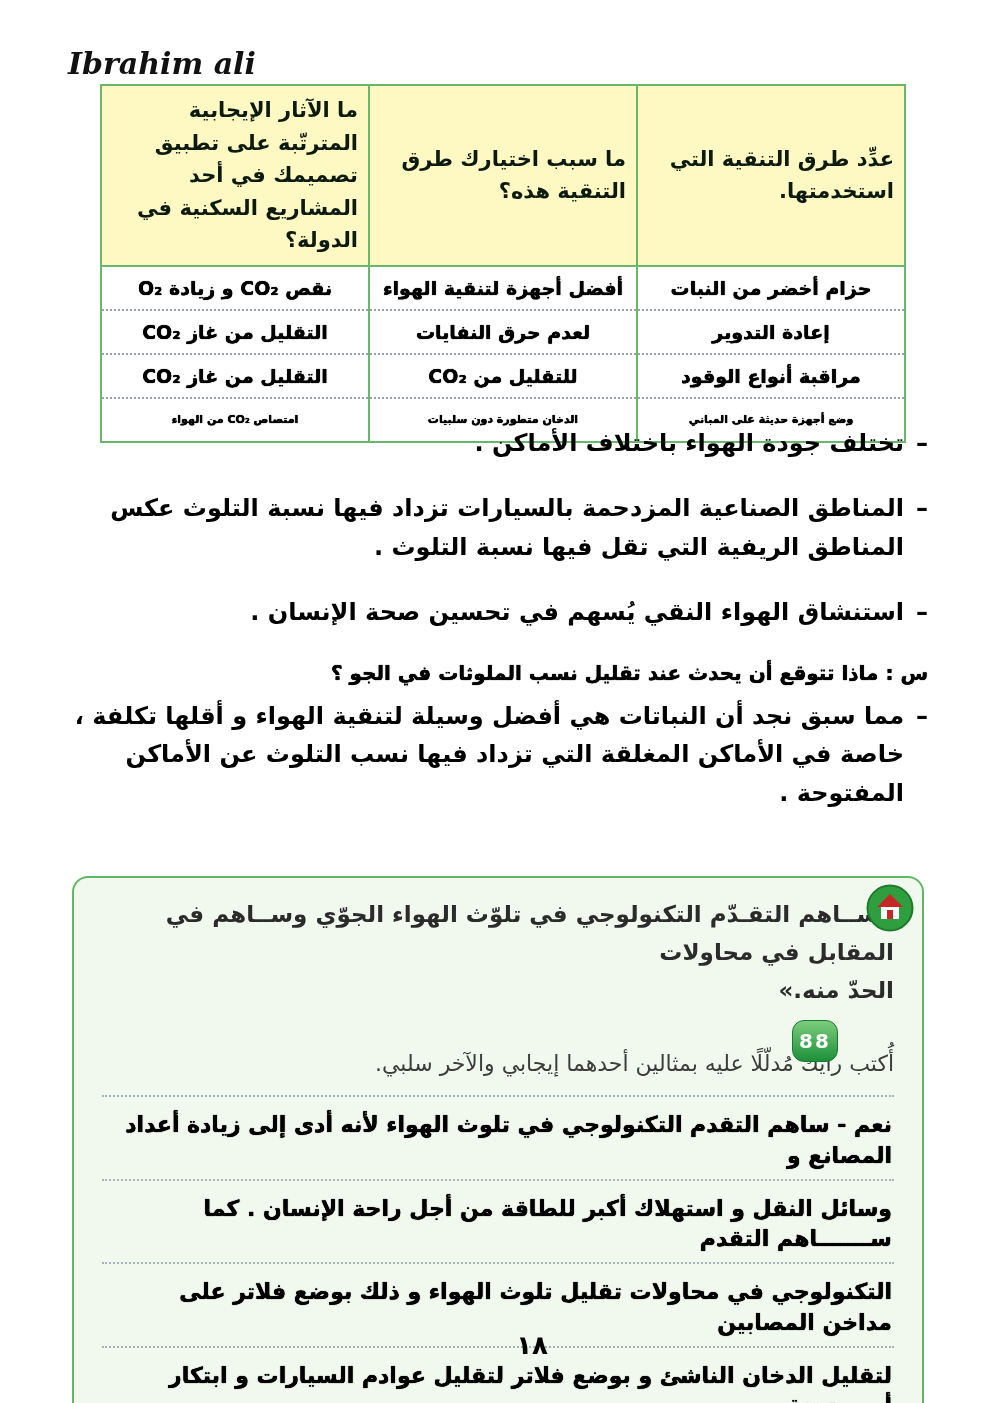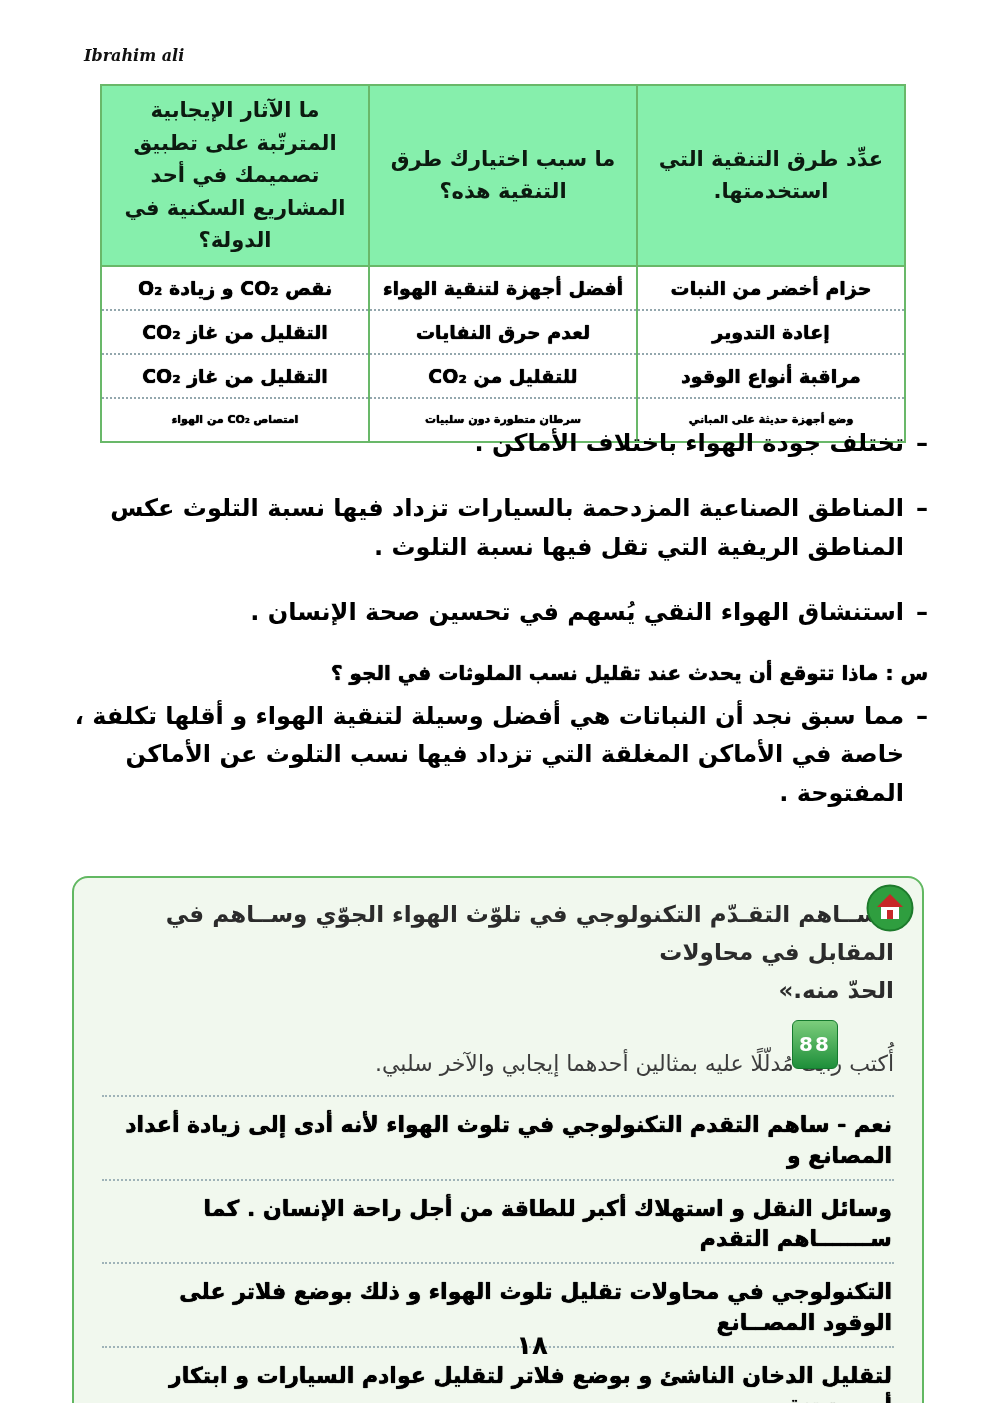--- a/index.html
+++ b/index.html
@@ -7,38 +7,38 @@
   body {
     background:#ffffff;
     font-family:"DejaVu Sans", sans-serif;
     position:relative;
     overflow:hidden;
     color:#000;
   }
 
   
   .author {
-    position:absolute; top:46px; left:84px;
+    position:absolute; top:46px; left:68px;
     font-family:"DejaVu Serif", serif;
     font-style:italic; font-weight:bold;
-    font-size:16px; color:#111;
+    font-size:30px; color:#111;
   }
 
   
   .ptable {
     position:absolute; top:84px; left:100px; width:806px;
     border-collapse:collapse; table-layout:fixed;
     direction:rtl;
   }
   .ptable th {
-    background:#86efac;
+    background:#fef9c3;
     border:2px solid #69b869;
     font-size:21px; font-weight:bold; color:#0c1a10;
     padding:8px 10px; height:138px;
-    text-align:center; vertical-align:middle;
+    text-align:right; vertical-align:middle;
     line-height:1.55;
   }
   .ptable td {
     border-left:2px solid #69b869;
     border-right:2px solid #69b869;
     border-bottom:2px dotted #93a7ad;
     text-align:center; vertical-align:middle;
     font-size:19px; padding:9px 4px;
     height:44px;
   }
@@ -82,21 +82,21 @@
   }
   .home-badge { position:absolute; top:6px; left:auto; right:8px; width:48px; height:48px; }
   .quote-line {
     font-size:23px; font-weight:600; color:#2b2b2b; line-height:1.65;
     padding-left:60px;
   }
   .quote-line.second { padding-left:0; }
   .instruction-row { position:relative; margin-top:4px; }
   .badge-88 {
     position:absolute; right:auto; left:690px; top:-26px;
-    width:46px; height:49px; border-radius:6px;
+    width:46px; height:42px; border-radius:12px;
     background:linear-gradient(#7ccd7c, #1e8f3a);
     border:1px solid #157a2e;
     color:#ffffff; font-weight:bold; font-size:20px;
     display:flex; align-items:center; justify-content:center;
     letter-spacing:2px;
   }
   .instruction-text {
     font-size:22px; color:#3c3c3c; line-height:1.6;margin-top:36px;
   }
   .answers { margin-top:14px; border-top:2px dotted #9fb3b8; }
@@ -137,21 +137,21 @@
         <td class="hand">لعدم حرق النفايات</td>
         <td class="hand">التقليل من غاز CO₂</td>
       </tr>
       <tr>
         <td class="hand">مراقبة أنواع الوقود</td>
         <td class="hand">للتقليل من CO₂</td>
         <td class="hand">التقليل من غاز CO₂</td>
       </tr>
       <tr>
         <td class="hand">وضع أجهزة حديثة على المباني</td>
-        <td class="hand">سرطان متطورة دون سلبيات</td>
+        <td class="hand">الدخان متطورة دون سلبيات</td>
         <td class="hand">امتصاص CO₂ من الهواء</td>
       </tr>
     </tbody>
   </table>
 
   <div class="content">
 
     <div class="bullet">
       <span class="dash">–</span>
       <span>تختلف جودة الهواء باختلاف الأماكن .</span>
@@ -191,21 +191,21 @@
     <div class="quote-line second">الحدّ منه.»</div>
 
     <div class="instruction-row">
       <div class="badge-88">88</div>
       <div class="instruction-text">أُكتب رأيك مُدلّلًا عليه بمثالين أحدهما إيجابي والآخر سلبي.</div>
     </div>
 
     <div class="answers">
       <div class="answer-ruled hand">نعم  -  ساهم التقدم التكنولوجي في تلوث الهواء لأنه أدى إلى زيادة أعداد المصانع و</div>
       <div class="answer-ruled hand">وسائل النقل و استهلاك أكبر للطاقة من أجل راحة الإنسان . كما ســـــــاهم التقدم</div>
-      <div class="answer-ruled hand">التكنولوجي في محاولات تقليل تلوث الهواء و ذلك بوضع فلاتر على الوقود المصــانع</div>
+      <div class="answer-ruled hand">التكنولوجي في محاولات تقليل تلوث الهواء و ذلك بوضع فلاتر على مداخن المصابين</div>
       <div class="answer-ruled hand">لتقليل الدخان الناشئ و بوضع فلاتر لتقليل عوادم السيارات و ابتكار أجهزة  تنقي</div>
       <div class="answer-ruled hand">الجو من غاز ثاني أكسيد الكربون .</div>
     </div>
 
   </div>
 
   <div class="page-number">١٨</div>
 
 </div>
 

